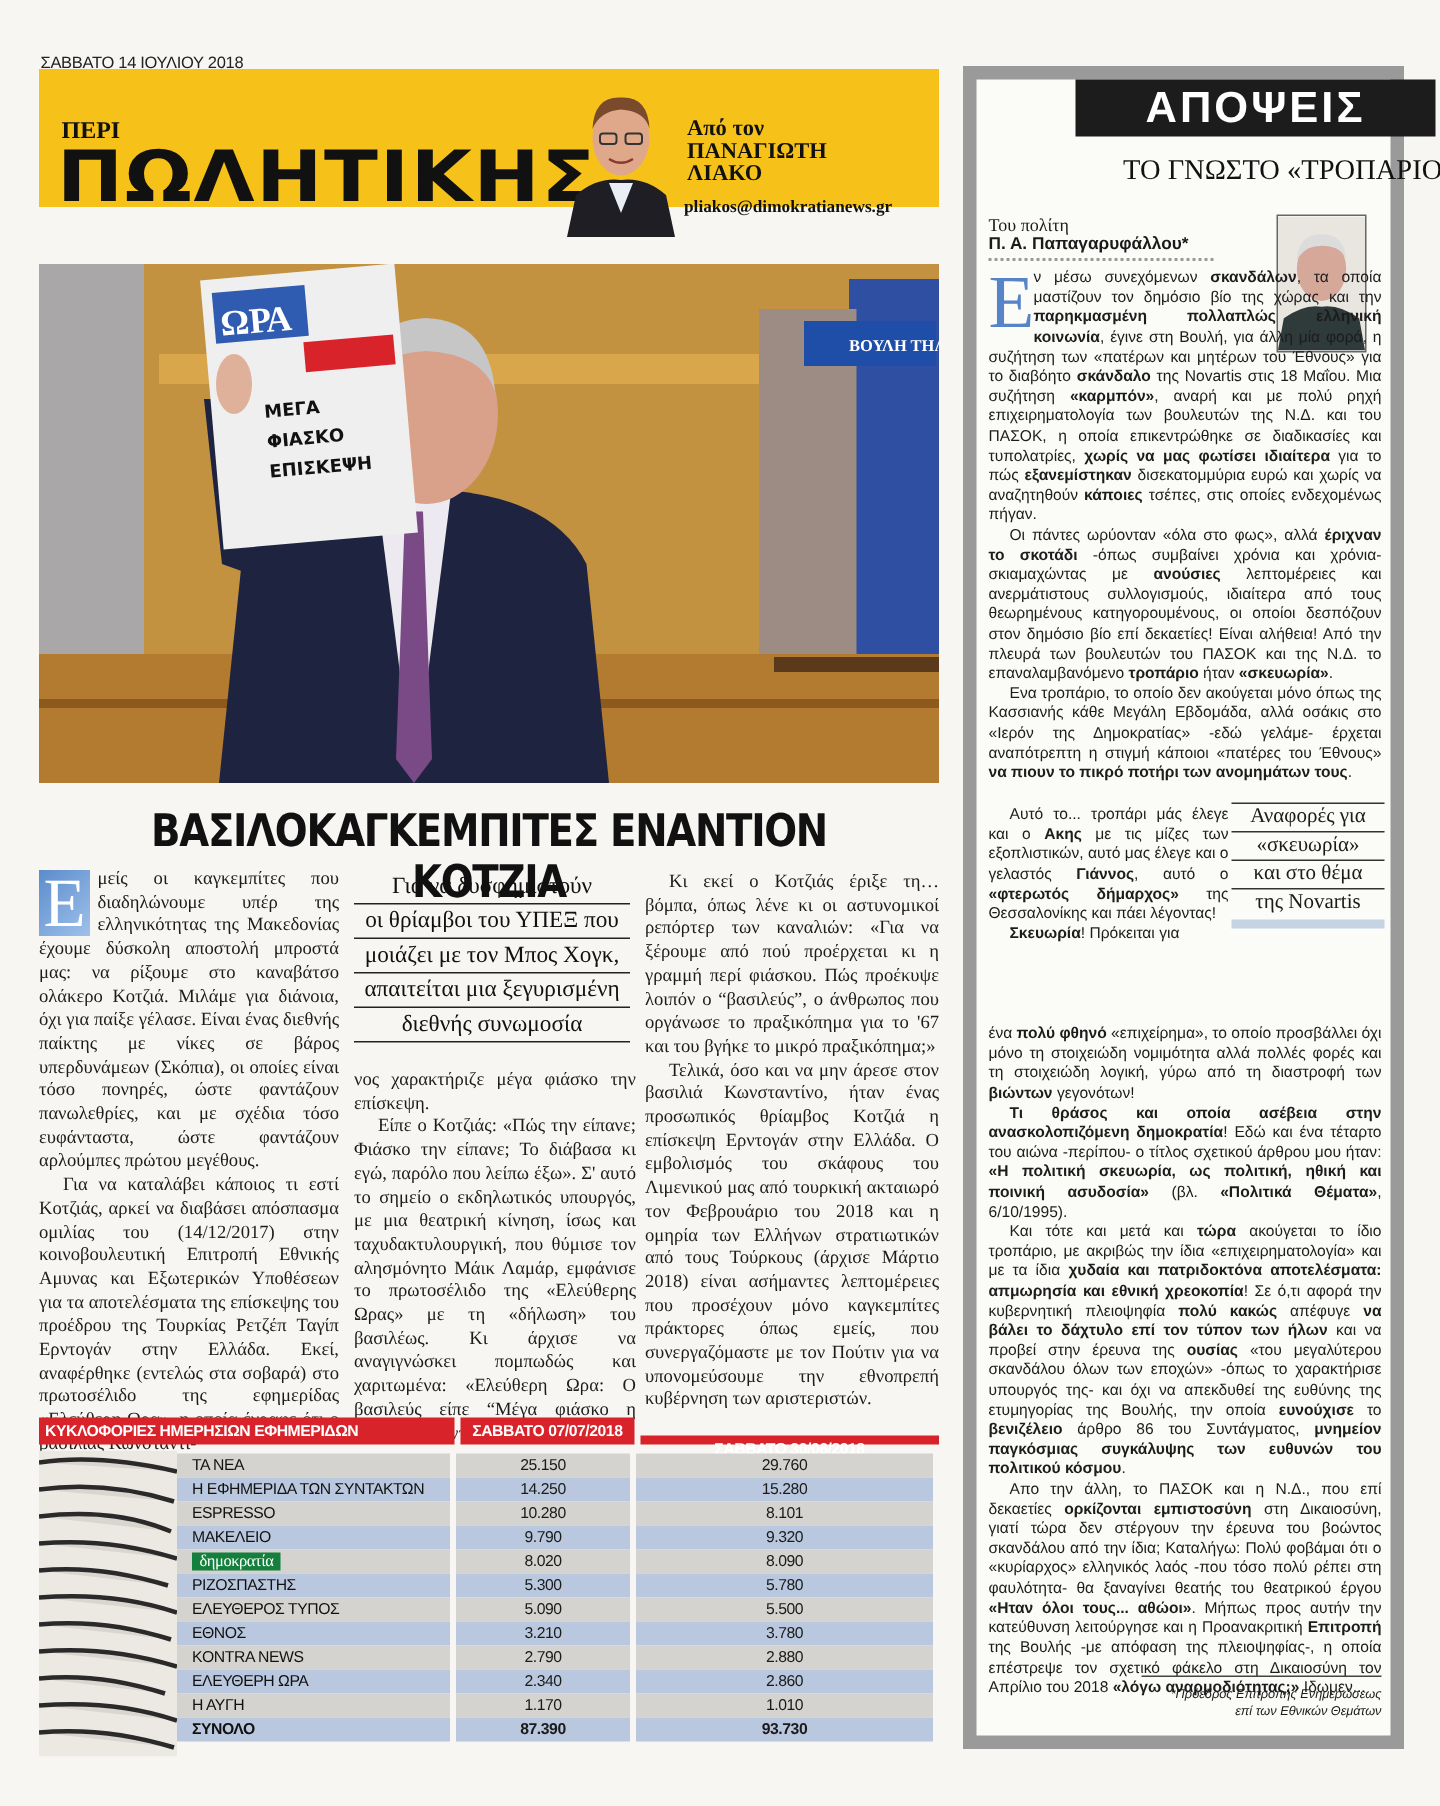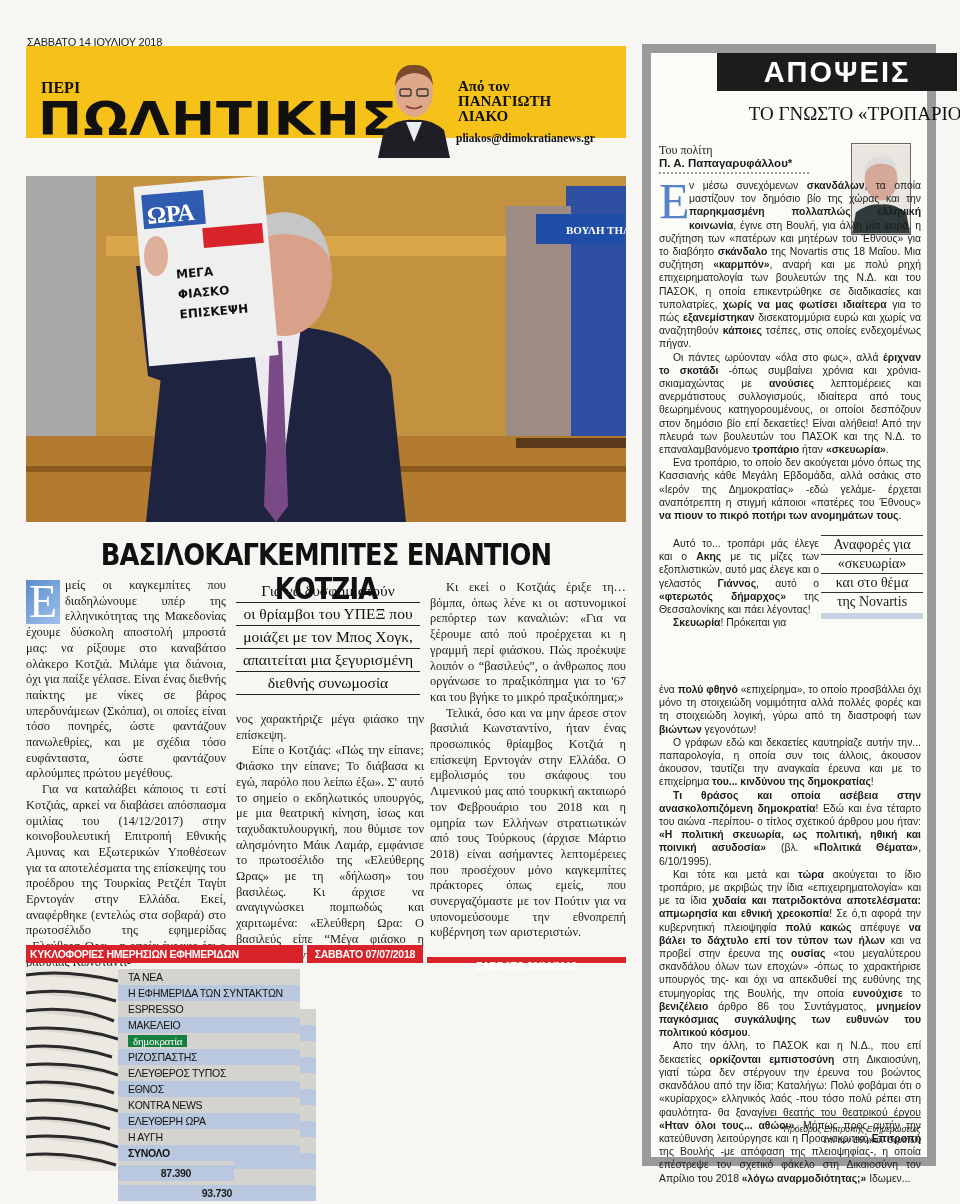--- a/index.html
+++ b/index.html
@@ -32,21 +32,21 @@
 
   
   .tbl { position: absolute; left: 26px; top: 945px; width: 600px; height: 226px; font-family: "Liberation Sans", sans-serif; }
   .tbl .stack { position: absolute; left: 0; top: 22px; width: 92px; height: 204px; }
   .tbl .thead { position: absolute; left: 0; top: 0; width: 600px; height: 18px; display: flex; gap: 4px; }
   .tbl .thead div { background: #d8232a; color: #fff; font-weight: bold; font-size: 10.5px; line-height: 18px; letter-spacing: -0.3px; }
   .tbl .thead .h0 { width: 278px; padding-left: 4px; }
   .tbl .thead .h1 { width: 116px; text-align: center; }
   .tbl .thead .h2 { width: 200px; text-align: center; margin-top: 12px; }
   .tbl .rows { position: absolute; left: 92px; top: 24px; width: 508px; }
-  .tbl .row { display: flex; height: 16px; margin-bottom: 0; gap: 4px; font-size: 10.5px; line-height: 16px; letter-spacing: -0.3px; flex-direction: column; }
+  .tbl .row { display: flex; height: 16px; margin-bottom: 0; gap: 4px; font-size: 10.5px; line-height: 16px; letter-spacing: -0.3px; }
   .tbl .row div { background: #d4d3cf; }
   .tbl .row.alt div { background: #b9c8de; }
   .tbl .row .c0 { width: 182px; padding-left: 10px; color: #111; }
   .tbl .row .c1 { width: 116px; text-align: center; }
   .tbl .row .c2 { width: 198px; text-align: center; }
   .tbl .row.total { font-weight: bold; }
   .brand-chip { background: #15803d; color: #fff; font-family: "Liberation Serif", serif; font-size: 11px; padding: 0 5px; }
 
   
   .opinion { position: absolute; left: 642px; top: 44px; width: 294px; height: 1122px; border: 9px solid #9a9a9a; background: #fbfbf8; }
@@ -256,21 +256,20 @@
   <div class="op-quote">
     <span>Αναφορές για</span>
     <span>«σκευωρία»</span>
     <span>και στο θέμα</span>
     <span>της Novartis</span>
     <div class="bar"></div>
   </div>
 
   <div class="op-text" style="top:630px;">
     <p class="first">ένα <b>πολύ φθηνό</b> «επιχείρημα», το οποίο προσβάλλει όχι μόνο τη στοιχειώδη νομιμότητα αλλά πολλές φορές και τη στοιχειώδη λογική, γύρω από τη διαστροφή των <b>βιώντων</b> γεγονότων!</p>
-    <p>Ο γράφων εδώ και δεκαετίες καυτηρίαζε αυτήν την... παπαρολογία, η οποία συν τοις άλλοις, άκουσον άκουσον, ταυτίζει την αναγκαία έρευνα και με το επιχείρημα <b>του... κινδύνου της δημοκρατίας</b>!</p>
     <p><b>Τι θράσος και οποία ασέβεια στην ανασκολοπιζόμενη δημοκρατία</b>! Εδώ και ένα τέταρτο του αιώνα -περίπου- ο τίτλος σχετικού άρθρου μου ήταν: <b>«Η πολιτική σκευωρία, ως πολιτική, ηθική και ποινική ασυδοσία»</b> (βλ. <b>«Πολιτικά Θέματα»</b>, 6/10/1995).</p>
     <p>Και τότε και μετά και <b>τώρα</b> ακούγεται το ίδιο τροπάριο, με ακριβώς την ίδια «επιχειρηματολογία» και με τα ίδια <b>χυδαία και πατριδοκτόνα αποτελέσματα: απμωρησία και εθνική χρεοκοπία</b>! Σε ό,τι αφορά την κυβερνητική πλειοψηφία <b>πολύ κακώς</b> απέφυγε <b>να βάλει το δάχτυλο επί τον τύπον των ήλων</b> και να προβεί στην έρευνα της <b>ουσίας</b> «του μεγαλύτερου σκανδάλου όλων των εποχών» -όπως το χαρακτήρισε υπουργός της- και όχι να απεκδυθεί της ευθύνης της ετυμηγορίας της Βουλής, την οποία <b>ευνούχισε</b> το <b>βενιζέλειο</b> άρθρο 86 του Συντάγματος, <b>μνημείον παγκόσμιας συγκάλυψης των ευθυνών του πολιτικού κόσμου</b>.</p>
     <p>Απο την άλλη, το ΠΑΣΟΚ και η Ν.Δ., που επί δεκαετίες <b>ορκίζονται εμπιστοσύνη</b> στη Δικαιοσύνη, γιατί τώρα δεν στέργουν την έρευνα του βοώντος σκανδάλου από την ίδια; Καταλήγω: Πολύ φοβάμαι ότι ο «κυρίαρχος» ελληνικός λαός -που τόσο πολύ ρέπει στη φαυλότητα- θα ξαναγίνει θεατής του θεατρικού έργου <b>«Ηταν όλοι τους... αθώοι»</b>. Μήπως προς αυτήν την κατεύθυνση λειτούργησε και η Προανακριτική <b>Επιτροπή</b> της Βουλής -με απόφαση της πλειοψηφίας-, η οποία επέστρεψε τον σχετικό φάκελο στη Δικαιοσύνη τον Απρίλιο του 2018 <b>«λόγω αναρμοδιότητας;»</b> Ιδωμεν...</p>
   </div>
 
   <div class="op-foot">
     <div>*Πρόεδρος Επιτροπής Ενημερώσεως</div>
     <div>επί των Εθνικών Θεμάτων</div>
   </div>
 </div>

